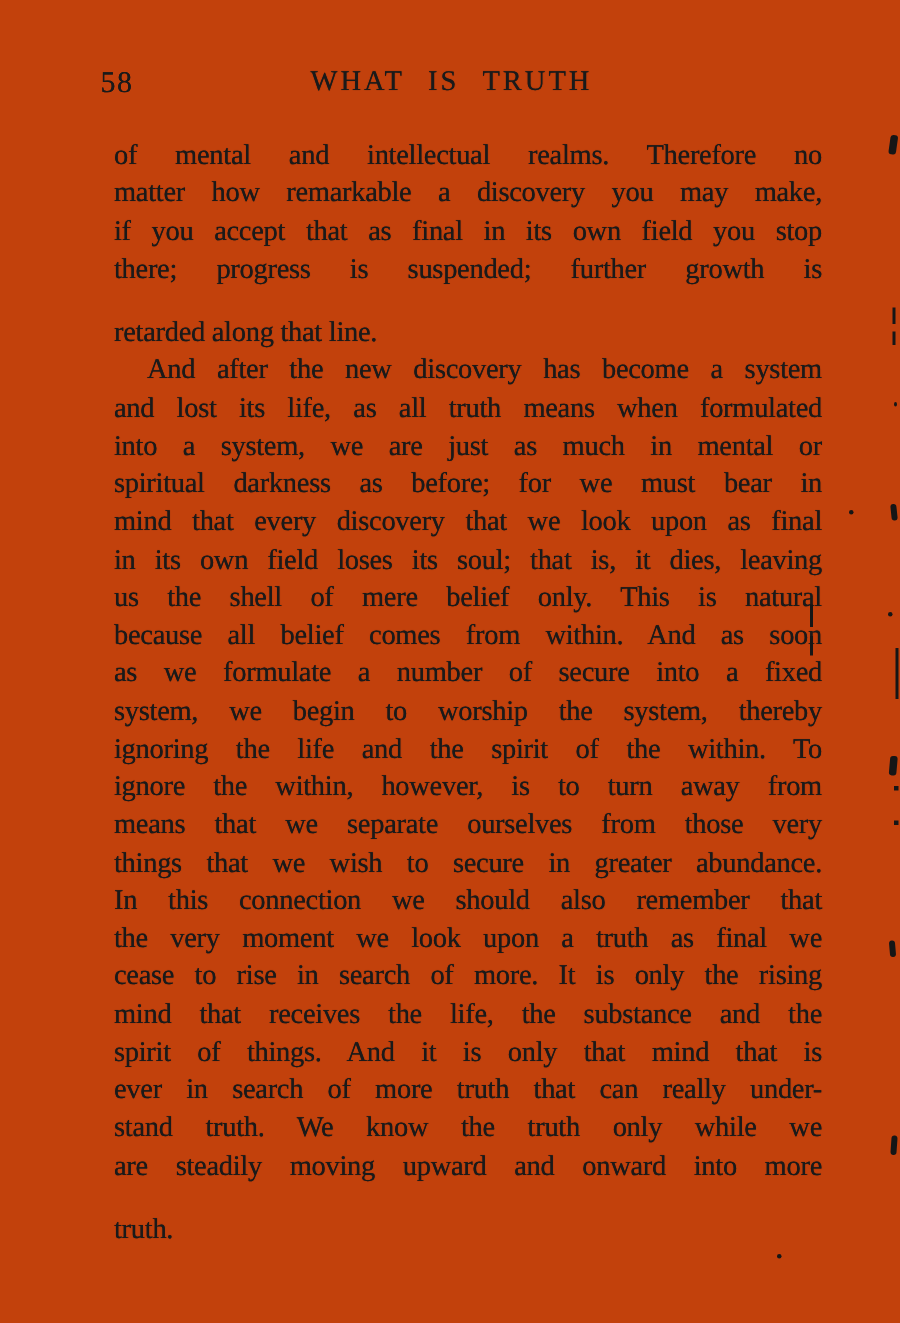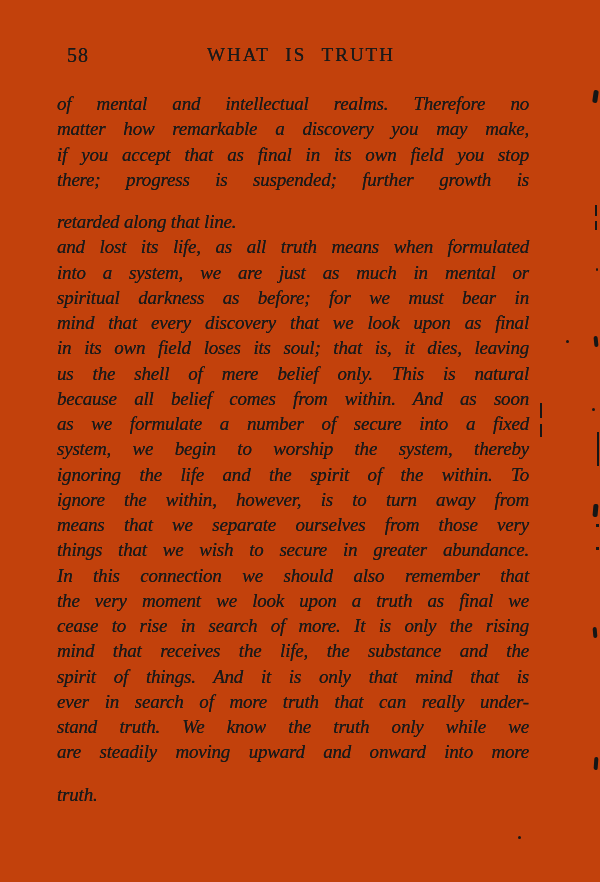--- a/index.html
+++ b/index.html
@@ -35,23 +35,22 @@
     font-size: 19px;
     letter-spacing: 2px;
     word-spacing: 9px;
     white-space: nowrap;
     text-shadow: 0 0 0.5px currentColor;
     text-align: center;
   }
   .body {
     position: absolute;
     top: 91px;
-    left: 57px;
+    left: 76px;
     width: 472px;
-    font-style: italic;
   }
   .line {
     height: 25.25px;
     line-height: 25.25px;
     font-size: 19px;
     letter-spacing: -0.2px;
     text-align: justify;
     text-align-last: justify;
     white-space: normal;
     text-shadow: 0 0 0.45px currentColor;
@@ -81,20 +80,21 @@
 
   <div class="body" id="text-block">
       <div class="paragraph">
         <div class="line">of mental and intellectual realms. Therefore no</div>
         <div class="line">matter how remarkable a discovery you may make,</div>
         <div class="line">if you accept that as final in its own field you stop</div>
         <div class="line">there; progress is suspended; further growth is</div>
         <div class="line last">retarded along that line.</div>
       </div>
       <div class="paragraph">
+        <div class="line indent">And after the new discovery has become a system</div>
         <div class="line">and lost its life, as all truth means when formulated</div>
         <div class="line">into a system, we are just as much in mental or</div>
         <div class="line">spiritual darkness as before; for we must bear in</div>
         <div class="line">mind that every discovery that we look upon as final</div>
         <div class="line">in its own field loses its soul; that is, it dies, leaving</div>
         <div class="line">us the shell of mere belief only. This is natural</div>
         <div class="line">because all belief comes from within. And as soon</div>
         <div class="line">as we formulate a number of secure into a fixed</div>
         <div class="line">system, we begin to worship the system, thereby</div>
         <div class="line">ignoring the life and the spirit of the within. To</div>

